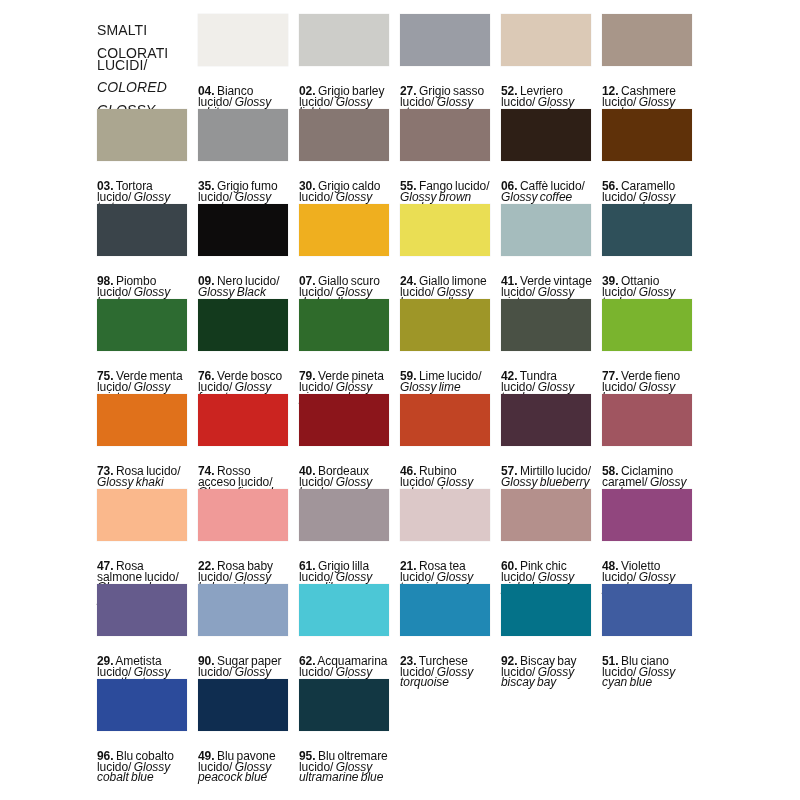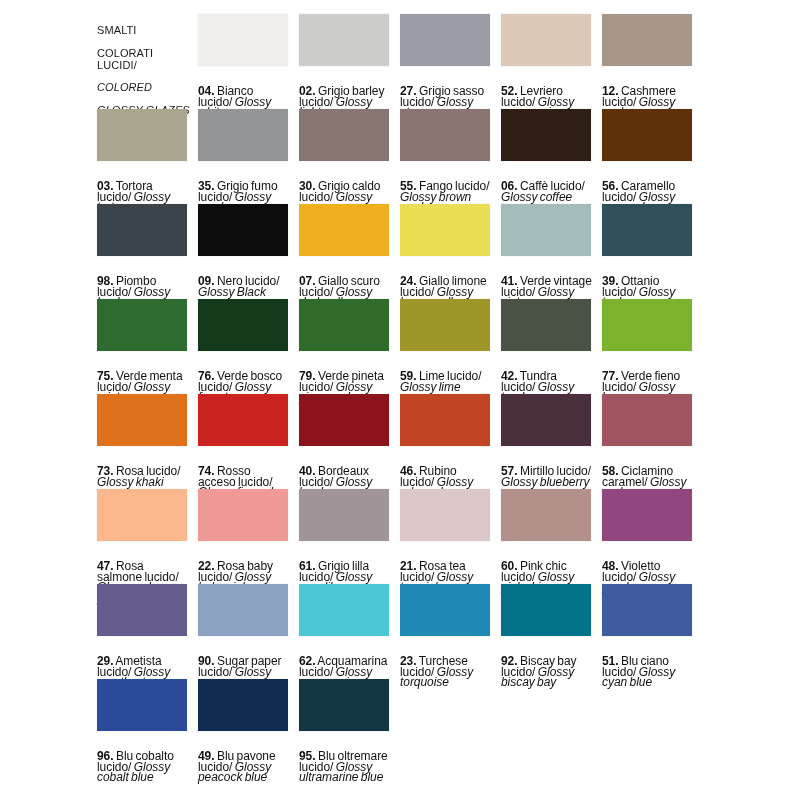--- a/index.html
+++ b/index.html
@@ -31,21 +31,21 @@
   }
   .cell {
     width: 101px;
     position: relative;
   }
   .header-cell {
     padding-right: 6px;
     box-sizing: border-box;
   }
   .header-title {
-    font-size: 11px;
+    font-size: 14px;
     line-height: 11.4px;
     color: #1a1a1a;
     letter-spacing: 0.1px;
     white-space: pre-line;
   }
   .header-title .en {
     font-style: italic;
   }
   .swatch {
     width: 90px;

